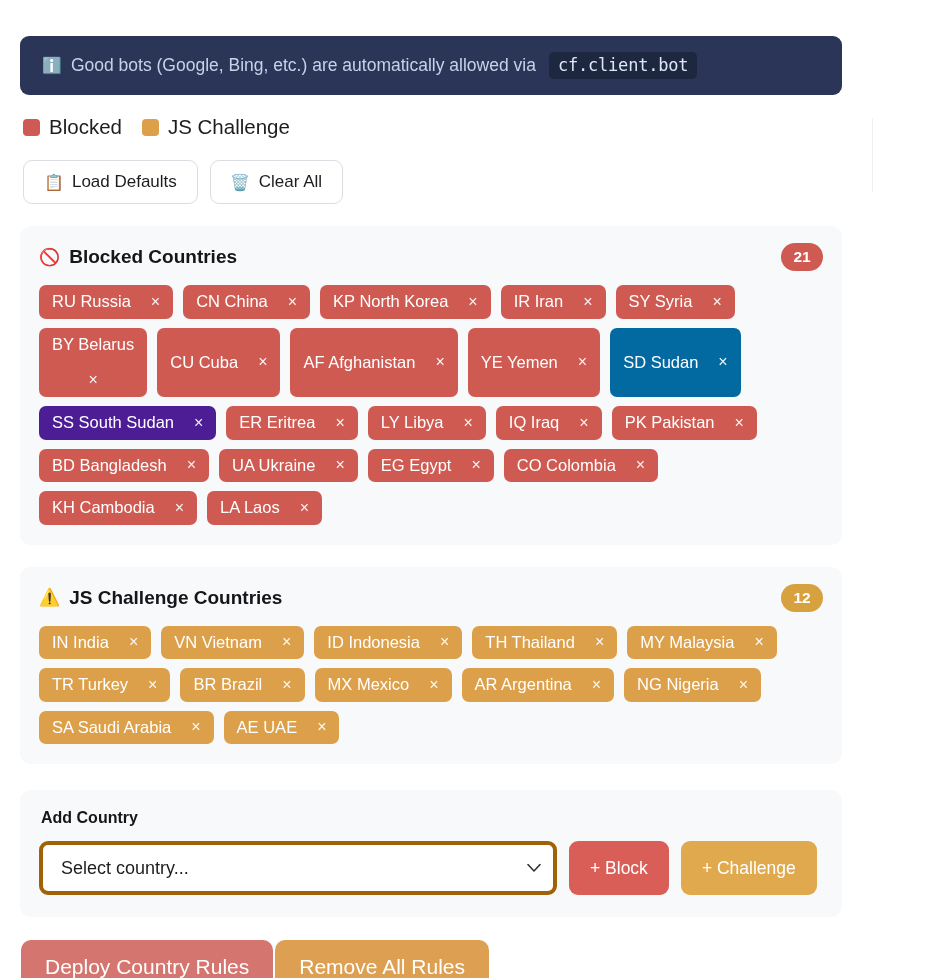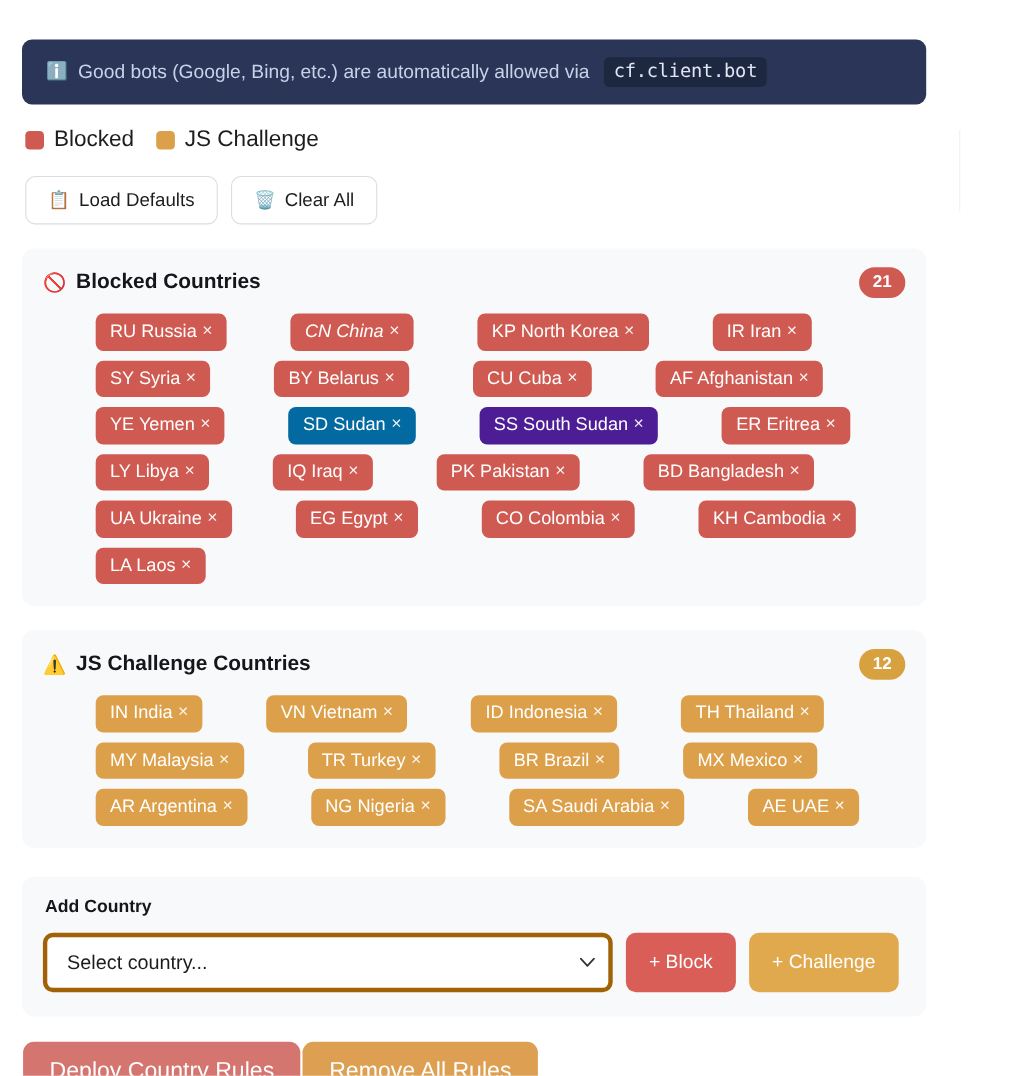--- a/index.html
+++ b/index.html
@@ -150,24 +150,24 @@
   }
   .chip {
     border-radius: 7px;
     padding: 8px 13px 9px 13px;
     color: #ffffff;
     font-size: 16.5px;
     line-height: 1;
     white-space: nowrap;
     cursor: pointer;
     display: inline-flex;
-    gap: 5px;
+    align-items: center;
+    gap: 20px;
     font-family: "Liberation Sans", sans-serif;
     border: none;
-    margin-left: 48px;
   }
   .chip .x {
     font-size: 16px;
     opacity: 0.92;
   }
 
   
   .add-card {
     background: #f8f9fb;
     border-radius: 11px;
@@ -286,37 +286,37 @@
           <span class="emoji">🚫</span>
           <span>Blocked Countries</span>
         </div>
         <div class="count-badge" id="badge-blocked" style="background: rgb(207, 90, 82);">21</div>
       </div>
       <div class="chips" id="blocked-chips">
           <button class="chip" style="background: rgb(207, 90, 82);">
             <span>RU Russia</span>
             <span class="x">×</span>
           </button>
-          <button class="chip" style="background: rgb(207, 90, 82); font-style: italic;">
+          <button class="chip" style="background: rgb(207, 90, 82);">
             <span>CN China</span>
             <span class="x">×</span>
           </button>
           <button class="chip" style="background: rgb(207, 90, 82);">
             <span>KP North Korea</span>
             <span class="x">×</span>
           </button>
           <button class="chip" style="background: rgb(207, 90, 82);">
             <span>IR Iran</span>
             <span class="x">×</span>
           </button>
           <button class="chip" style="background: rgb(207, 90, 82);">
             <span>SY Syria</span>
             <span class="x">×</span>
           </button>
-          <button class="chip" style="background: rgb(207, 90, 82);">
+          <button class="chip" style="background: rgb(207, 90, 82); flex-direction: column;">
             <span>BY Belarus</span>
             <span class="x">×</span>
           </button>
           <button class="chip" style="background: rgb(207, 90, 82);">
             <span>CU Cuba</span>
             <span class="x">×</span>
           </button>
           <button class="chip" style="background: rgb(207, 90, 82);">
             <span>AF Afghanistan</span>
             <span class="x">×</span>

